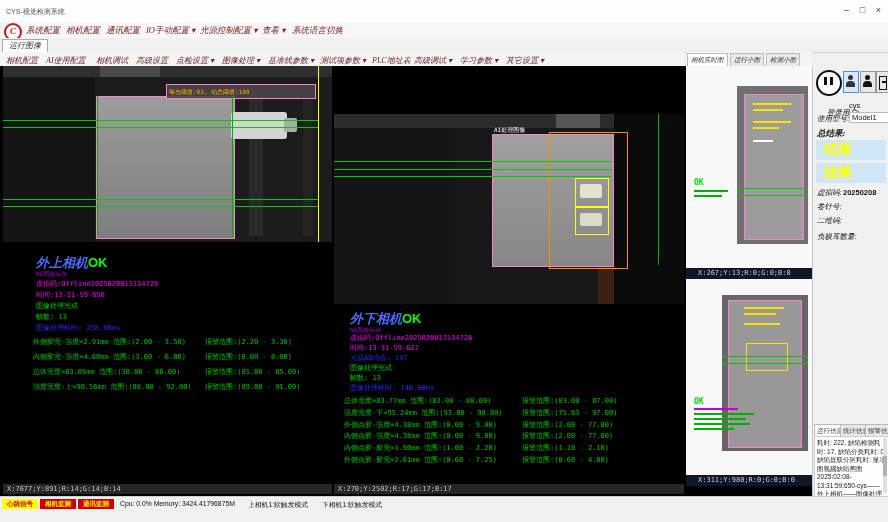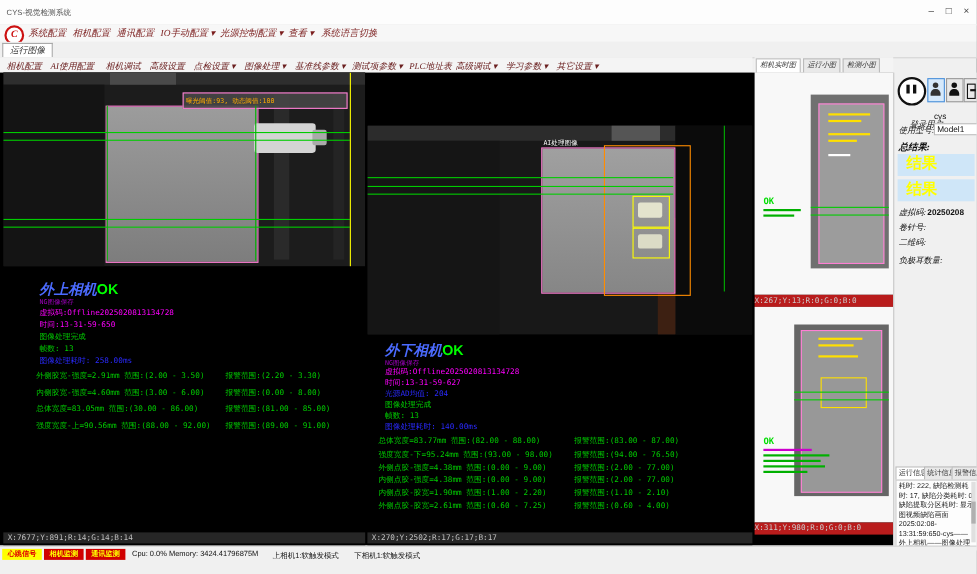--- a/index.html
+++ b/index.html
@@ -28,22 +28,22 @@
   .t-magenta{color:#ff00ff}.t-green{color:#00cc00}.t-blue{color:#2a2aff}.t-purple{color:#a000c0}
   .cam-title{position:absolute;font:bold italic 13px "Liberation Serif",serif;color:#4b6bff;white-space:nowrap;}
   .cam-ok{color:#00ff00;font-style:normal;font-family:"Liberation Sans",sans-serif;font-weight:bold;}
   .hline{position:absolute;height:1px;background:#00cc00;}
   .vline{position:absolute;width:1px;}
   
   .rtab{top:1px;height:12px;font:italic 6.5px "Liberation Serif",serif;color:#333;line-height:12px;
         padding:0 3px;border:1px solid #bbb;background:#e9e9e9;white-space:nowrap;}
   .rtab.active{background:#ffffff;}
   .thumbwhite{background:#f8f8f8;}
-  .thumbstatus{background:#b91c1c;color:#cccccc;font:7px "DejaVu Sans Mono",monospace;line-height:11px;
-               padding-left:0;box-sizing:border-box;}
+  .thumbstatus{background:#0f172a;color:#cccccc;font:7px "DejaVu Sans Mono",monospace;line-height:11px;
+               padding-left:12px;box-sizing:border-box;}
   
   .sidebar{left:812px;top:66px;width:76px;height:430px;background:#f0f0f0;border-left:1px solid #c9c9c9;}
   .slabel{position:absolute;font:italic 7.5px "Liberation Serif",serif;color:#111;white-space:nowrap;}
   .svalue{position:absolute;font:7.5px "Liberation Sans",sans-serif;color:#111;white-space:nowrap;}
   .resultbox{position:absolute;left:3px;width:70px;height:20px;background:#cfe6f8;
              font:bold 14px "Liberation Serif",serif;color:#ffff00;line-height:20px;padding-left:8px;box-sizing:border-box;}
   .itab{top:0;height:11px;font:6.5px "Liberation Sans",sans-serif;color:#333;line-height:11px;padding:0 2px;
         border:1px solid #bbb;background:#e9e9e9;white-space:nowrap;}
   .itab.active{background:#fff;}
   .infobox{position:absolute;left:1px;top:370px;width:69px;height:59px;background:#fdfdfd;border:1px solid #ccc;
@@ -185,29 +185,29 @@
       <div class="hline" style="left:0;top:62px;width:278px;"></div>
       <div class="vline" style="left:324px;top:0;height:151px;background:#00b000;"></div>
     </div>
 
     <div class="cam-title" style="left:16px;top:196px;">
       <span>外下相机</span><span class="cam-ok">OK</span>
     </div>
     <span class="ovl t-purple" style="left:16px;top:212px;font-size:6px;">NG图像保存</span>
     <span class="ovl t-magenta" style="left:16px;top:219px;">虚拟码:Offline2025020813134728</span>
     <span class="ovl t-magenta" style="left:16px;top:229px;">时间:13-31-59-627</span>
-    <span class="ovl t-blue" style="left:16px;top:239px;">光源AD均值: 204</span>
+    <span class="ovl t-blue" style="left:16px;top:239px;">光源AD均值: 147</span>
     <span class="ovl t-green" style="left:16px;top:249px;">图像处理完成</span>
     <span class="ovl t-green" style="left:16px;top:259px;">帧数: 13</span>
     <span class="ovl t-blue" style="left:16px;top:269px;">图像处理耗时: 140.00ms</span>
 
     <span class="ovl t-green" style="left:10px;top:282px;">总体宽度=83.77mm 范围:(82.00 - 88.00)</span>
     <span class="ovl t-green" style="left:188px;top:282px;">报警范围:(83.00 - 87.00)</span>
     <span class="ovl t-green" style="left:10px;top:294px;">强度宽度-下=95.24mm 范围:(93.00 - 98.00)</span>
-    <span class="ovl t-green" style="left:188px;top:294px;">报警范围:(94.00 - 76.50)</span>
+    <span class="ovl t-green" style="left:188px;top:294px;">报警范围:(75.03 - 97.00)</span>
     <span class="ovl t-green" style="left:10px;top:306px;">外侧点胶-强度=4.38mm 范围:(0.00 - 9.00)</span>
     <span class="ovl t-green" style="left:188px;top:306px;">报警范围:(2.00 - 77.00)</span>
     <span class="ovl t-green" style="left:10px;top:317px;">内侧点胶-强度=4.38mm 范围:(0.00 - 9.00)</span>
     <span class="ovl t-green" style="left:188px;top:317px;">报警范围:(2.00 - 77.00)</span>
     <span class="ovl t-green" style="left:10px;top:329px;">内侧点胶-胶宽=1.90mm 范围:(1.00 - 2.20)</span>
     <span class="ovl t-green" style="left:188px;top:329px;">报警范围:(1.10 - 2.10)</span>
     <span class="ovl t-green" style="left:10px;top:341px;">外侧点胶-胶宽=2.61mm 范围:(0.60 - 7.25)</span>
     <span class="ovl t-green" style="left:188px;top:341px;">报警范围:(0.60 - 4.00)</span>
   </div>
   <div class="abs statusstrip" style="left:334px;top:484px;width:350px;">X:270;Y:2502;R:17;G:17;B:17</div>

